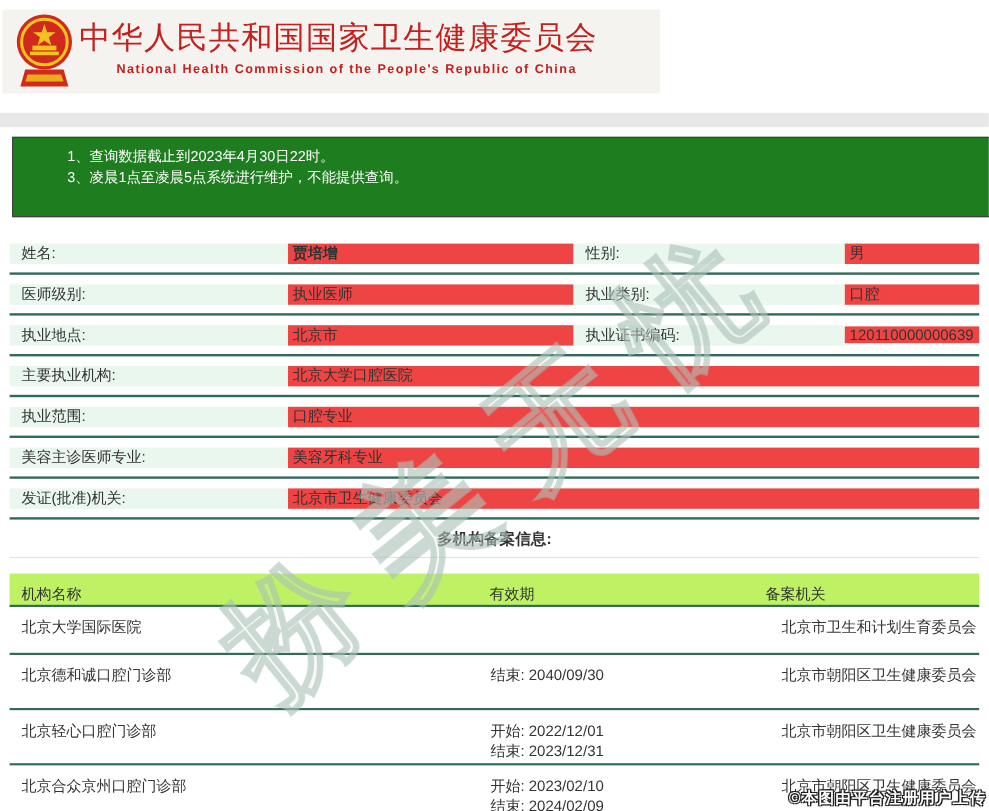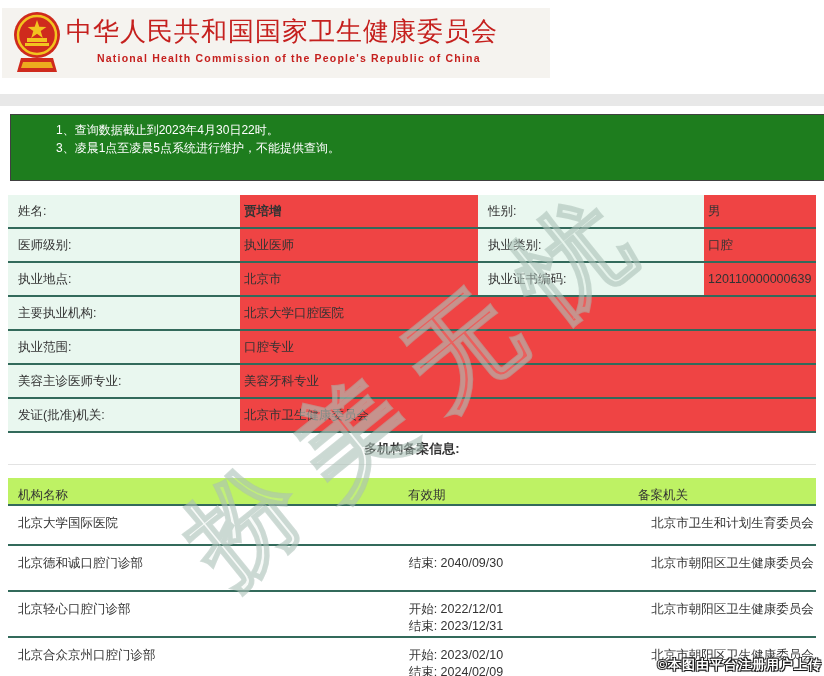--- a/index.html
+++ b/index.html
@@ -24,21 +24,21 @@
   
   .gray-strip { position:absolute; top:94px; left:0; width:824px; height:12px; background:#e8e8e8; }
   
   .notice {
     position:absolute; top:114px; left:10px; width:822px; height:67px;
     background:#1e7d1e; border:1px solid #404040; padding:7px 0 0 45px;
   }
   .notice-line { color:#ffffff; font-size:12px; line-height:17.5px; white-space:nowrap; }
   
   .details { position:absolute; top:195px; left:8px; width:808px; }
-  .d-row { display:flex; height:34px; border-bottom:2px solid #336a5b; }
+  .d-row { display:flex; height:34px; border-bottom:2px solid #336a5b;align-items:center; }
   .d-cell { display:flex; align-items:center; font-size:12.5px; overflow:hidden; white-space:nowrap; }
   .lbl  { background:#e9f7ef; color:#333; padding-left:10px; }
   .val  { background:#ef4444; color:#333; padding-left:4px; }
   .c1 { width:232px; } .c2 { width:238px; } .c3 { width:226px; } .c4 { width:112px; }
   .c2wide { width:576px; }
   .bold { font-weight:bold; }
   
   .section-title {
     position:absolute; top:440px; left:0; width:824px; text-align:center;
     font-size:13px; font-weight:bold; color:#333;

